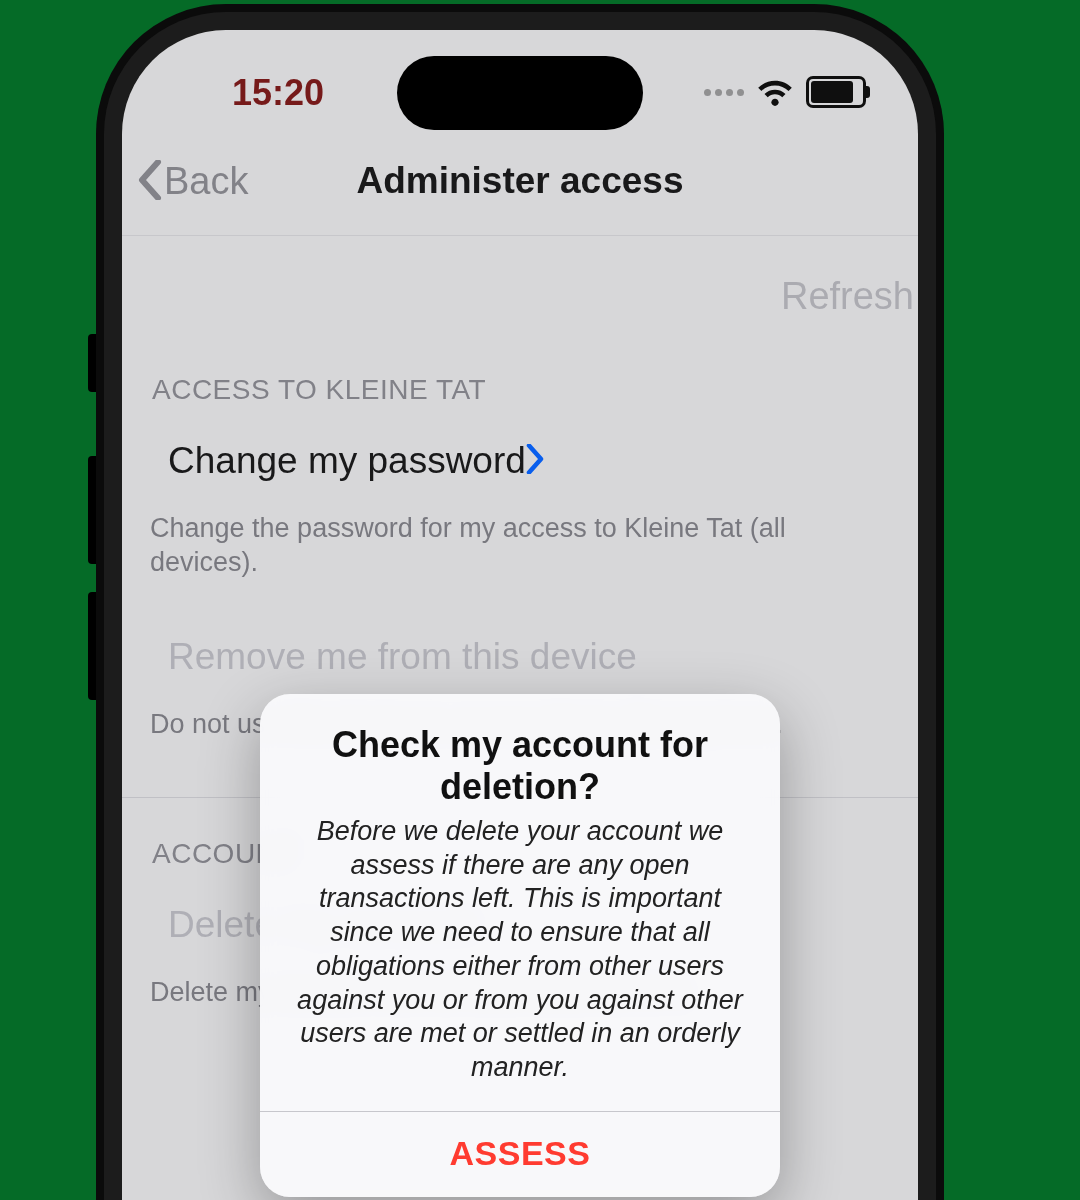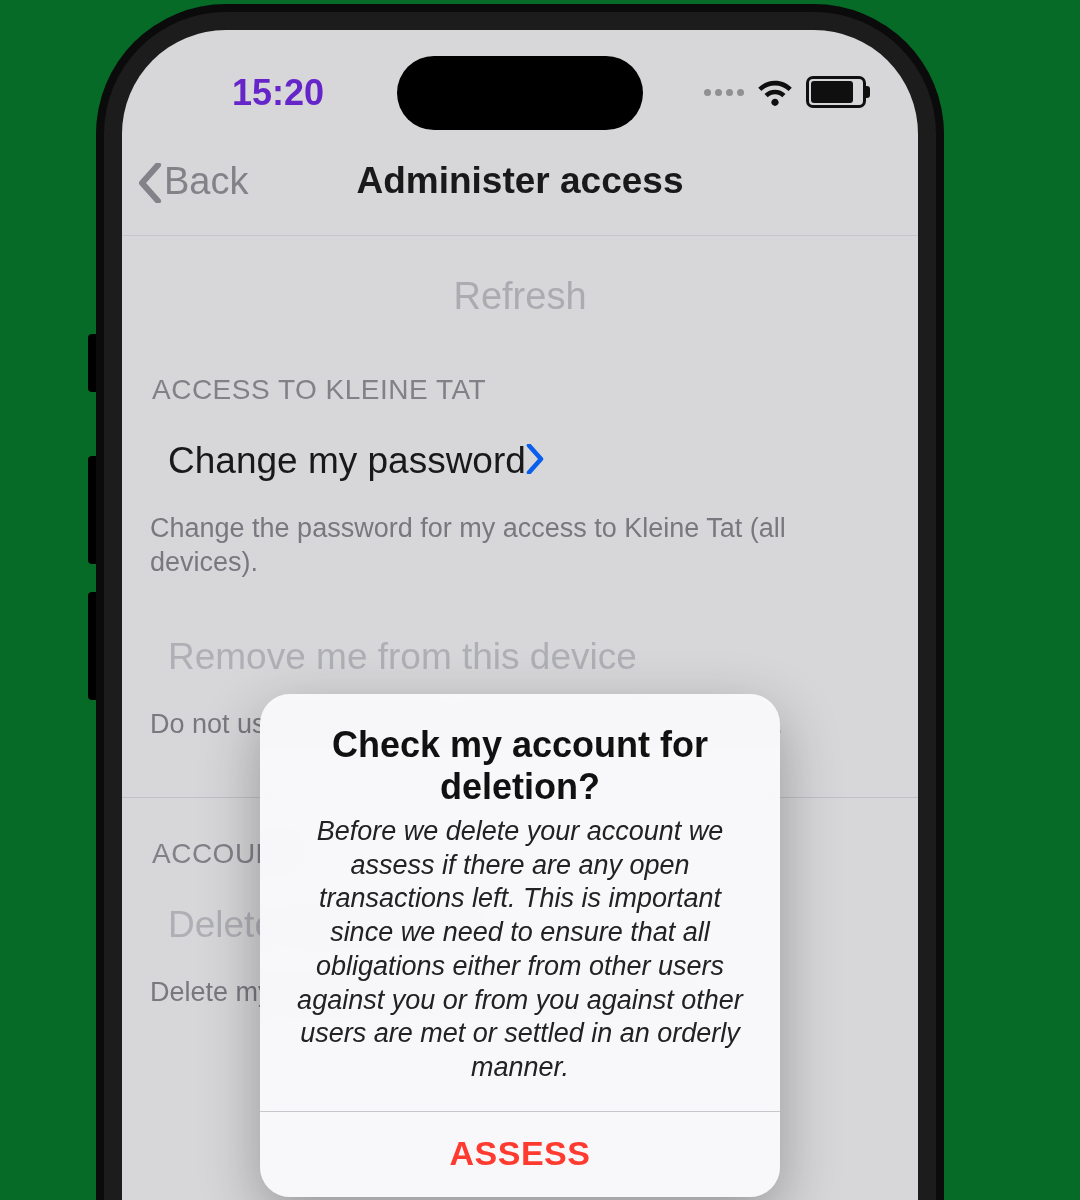--- a/index.html
+++ b/index.html
@@ -21,41 +21,41 @@
     background:#e8e8ea; border-radius:104px 104px 0 0; overflow:hidden;
   }
   .dynamic-island {
     position:absolute; top:26px; left:50%; transform:translateX(-50%);
     width:246px; height:74px; background:#000; border-radius:40px; z-index:50;
   }
   .status-bar {
     position:relative; height:120px;
   }
   .status-time {
-    position:absolute; top:42px; left:110px; font-size:36px; font-weight:600; color:#6d28d9;
+    position:absolute; top:42px; left:110px; font-size:36px; font-weight:600; color:#7f1d1d;
   }
   .status-right {
     position:absolute; top:46px; right:52px; display:flex; align-items:center; gap:14px;
   }
   .cellular-dots { display:flex; gap:4px; align-items:center; }
   .cellular-dots span { width:7px; height:7px; border-radius:50%; background:#9b9b9d; }
   .wifi-svg { width:34px; height:28px; display:block; }
   .battery { width:54px; height:26px; border:3px solid #111; border-radius:7px; position:relative; }
   .battery::after { content:""; position:absolute; right:-7px; top:7px; width:4px; height:12px; background:#111; border-radius:0 3px 3px 0; }
   .battery .fill { position:absolute; left:2px; top:2px; bottom:2px; width:42px; background:#111; border-radius:3px; }
 
   .nav-bar { position:relative; height:85px; border-bottom:1px solid #d7d7db; background:#e8e8ea; }
-  .nav-back { position:absolute; left:16px; top:10px; display:flex; align-items:flex-end; gap:2px; color:#8c8c93; font-size:38px; }
+  .nav-back { position:absolute; left:16px; top:10px; display:flex; align-items:flex-start; gap:2px; color:#8c8c93; font-size:38px; }
   .nav-back svg { width:24px; height:40px; }
   .nav-title { position:absolute; left:0; right:0; top:10px; text-align:center; font-size:37px; font-weight:700; color:#1b1b1d; }
 
   .content {
     position:absolute; top:205px; left:0; right:0; bottom:0; overflow:hidden;
   }
-  .refresh { text-align:center; font-size:38px; color:#b9b9bf; padding:40px 4px 30px; }
+  .refresh { text-align:right; font-size:38px; color:#b9b9bf; padding:40px 4px 30px; }
   .section-header { padding:26px 30px 10px; font-size:28px; color:#8b8b93; letter-spacing:0.5px; }
   .row { padding:24px 46px; display:flex; align-items:center; justify-content:flex-start; background:#e8e8ea; }
   .row-title { font-size:37px; color:#1b1b1d; }
   .row-title.dim { color:#bdbdc4; }
   .chevron svg { width:18px; height:30px; }
   .row-desc { padding:6px 28px 26px; font-size:27px; line-height:1.25; color:#828289; }
   .divider { height:1px; background:#cfcfd4; margin-top:30px; }
 
   .dim-overlay {
     position:absolute; left:0; right:0; top:0; bottom:0;

